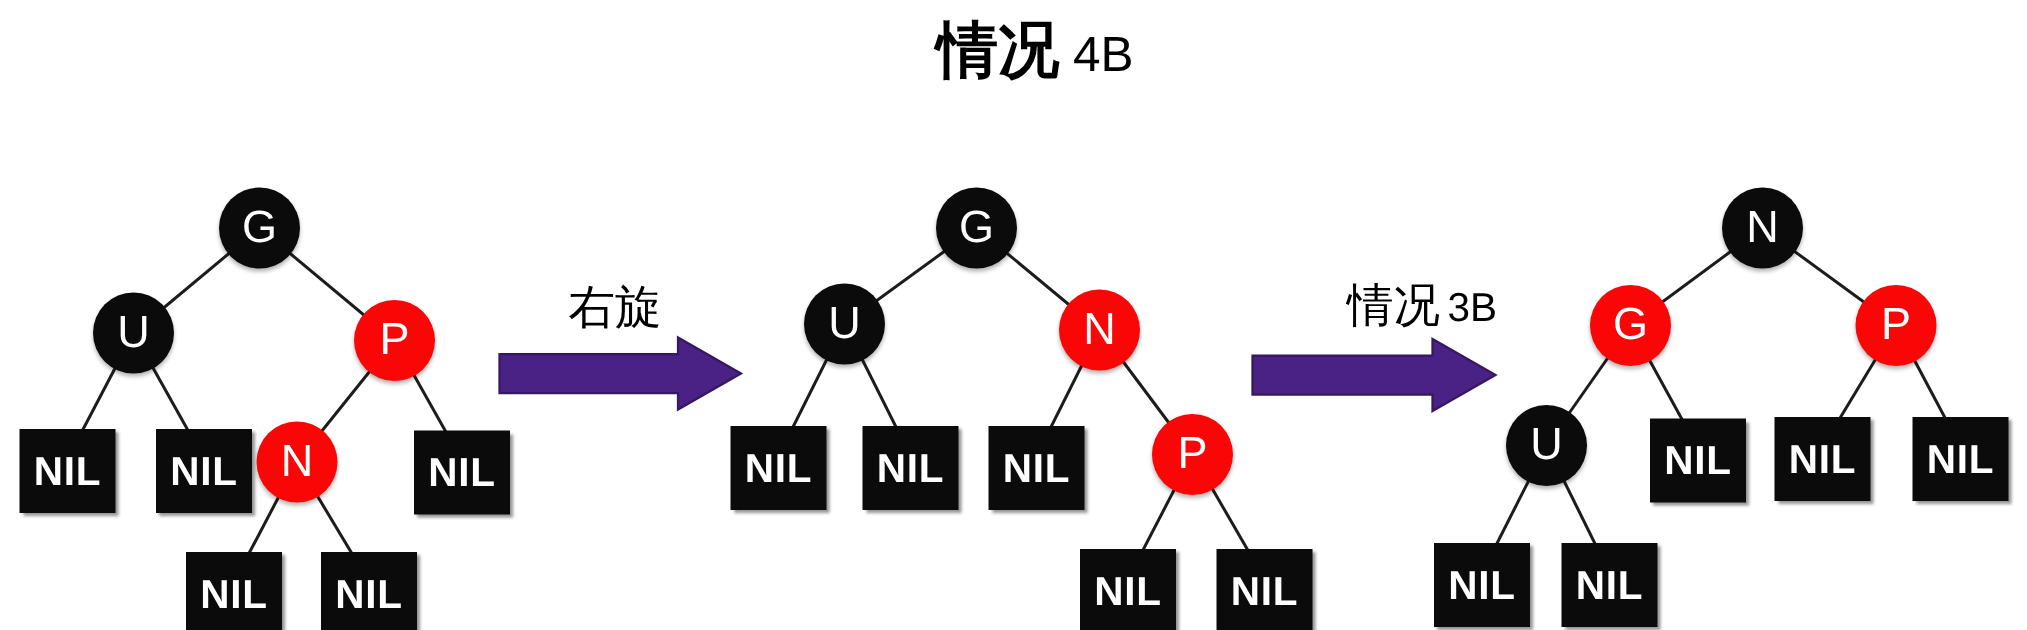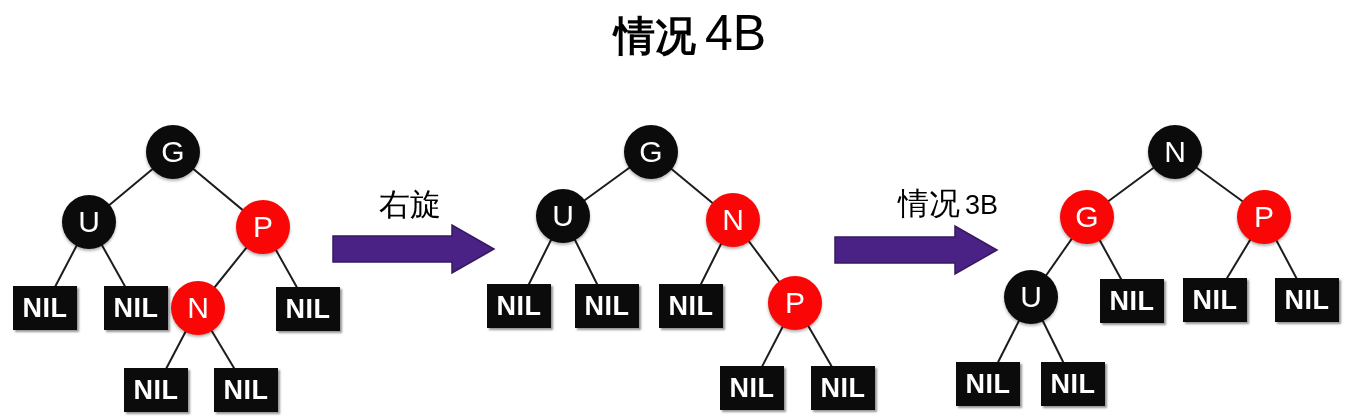--- a/index.html
+++ b/index.html
@@ -25,40 +25,40 @@
   }
   .title {
     position: absolute;
     left: 690px;
     top: 34px;
     transform: translate(-50%, -50%);
     white-space: nowrap;
     color: var(--text);
   }
   .title .cjk  { font-weight: 700; font-size: 41px; }
-  .title .latin{ font-weight: 400; font-size: 50px; margin-left: 9px; }
+  .title .latin{ font-weight: 400; font-size: 33px; margin-left: 9px; }
   svg.layer {
     position: absolute;
     left: 0; top: 0;
   }
   .tnode {
     position: absolute;
     width: 54px; height: 54px;
     border-radius: 50%;
     display: flex; align-items: center; justify-content: center;
     font-size: 30px; font-weight: 400;
     color: var(--letter);
     box-shadow: 0 2px 3px rgba(0,0,0,0.30);
     user-select: none;
   }
   .tnode.black { background: var(--black-node); }
   .tnode.red   { background: var(--red-node); }
   .nil {
     position: absolute;
-    width: 64px; height: 44px;
+    width: 64px; height: 56px;
     background: var(--nil-bg);
     color: var(--nil-text);
     display: flex; align-items: center; justify-content: center;
     font-weight: 700; font-size: 27px; letter-spacing: 0.5px;
     box-shadow: 2px 2px 2px rgba(90,90,90,0.65);
     user-select: none;
   }
   .arrow-label {
     position: absolute;
     transform: translate(-50%, -50%);

